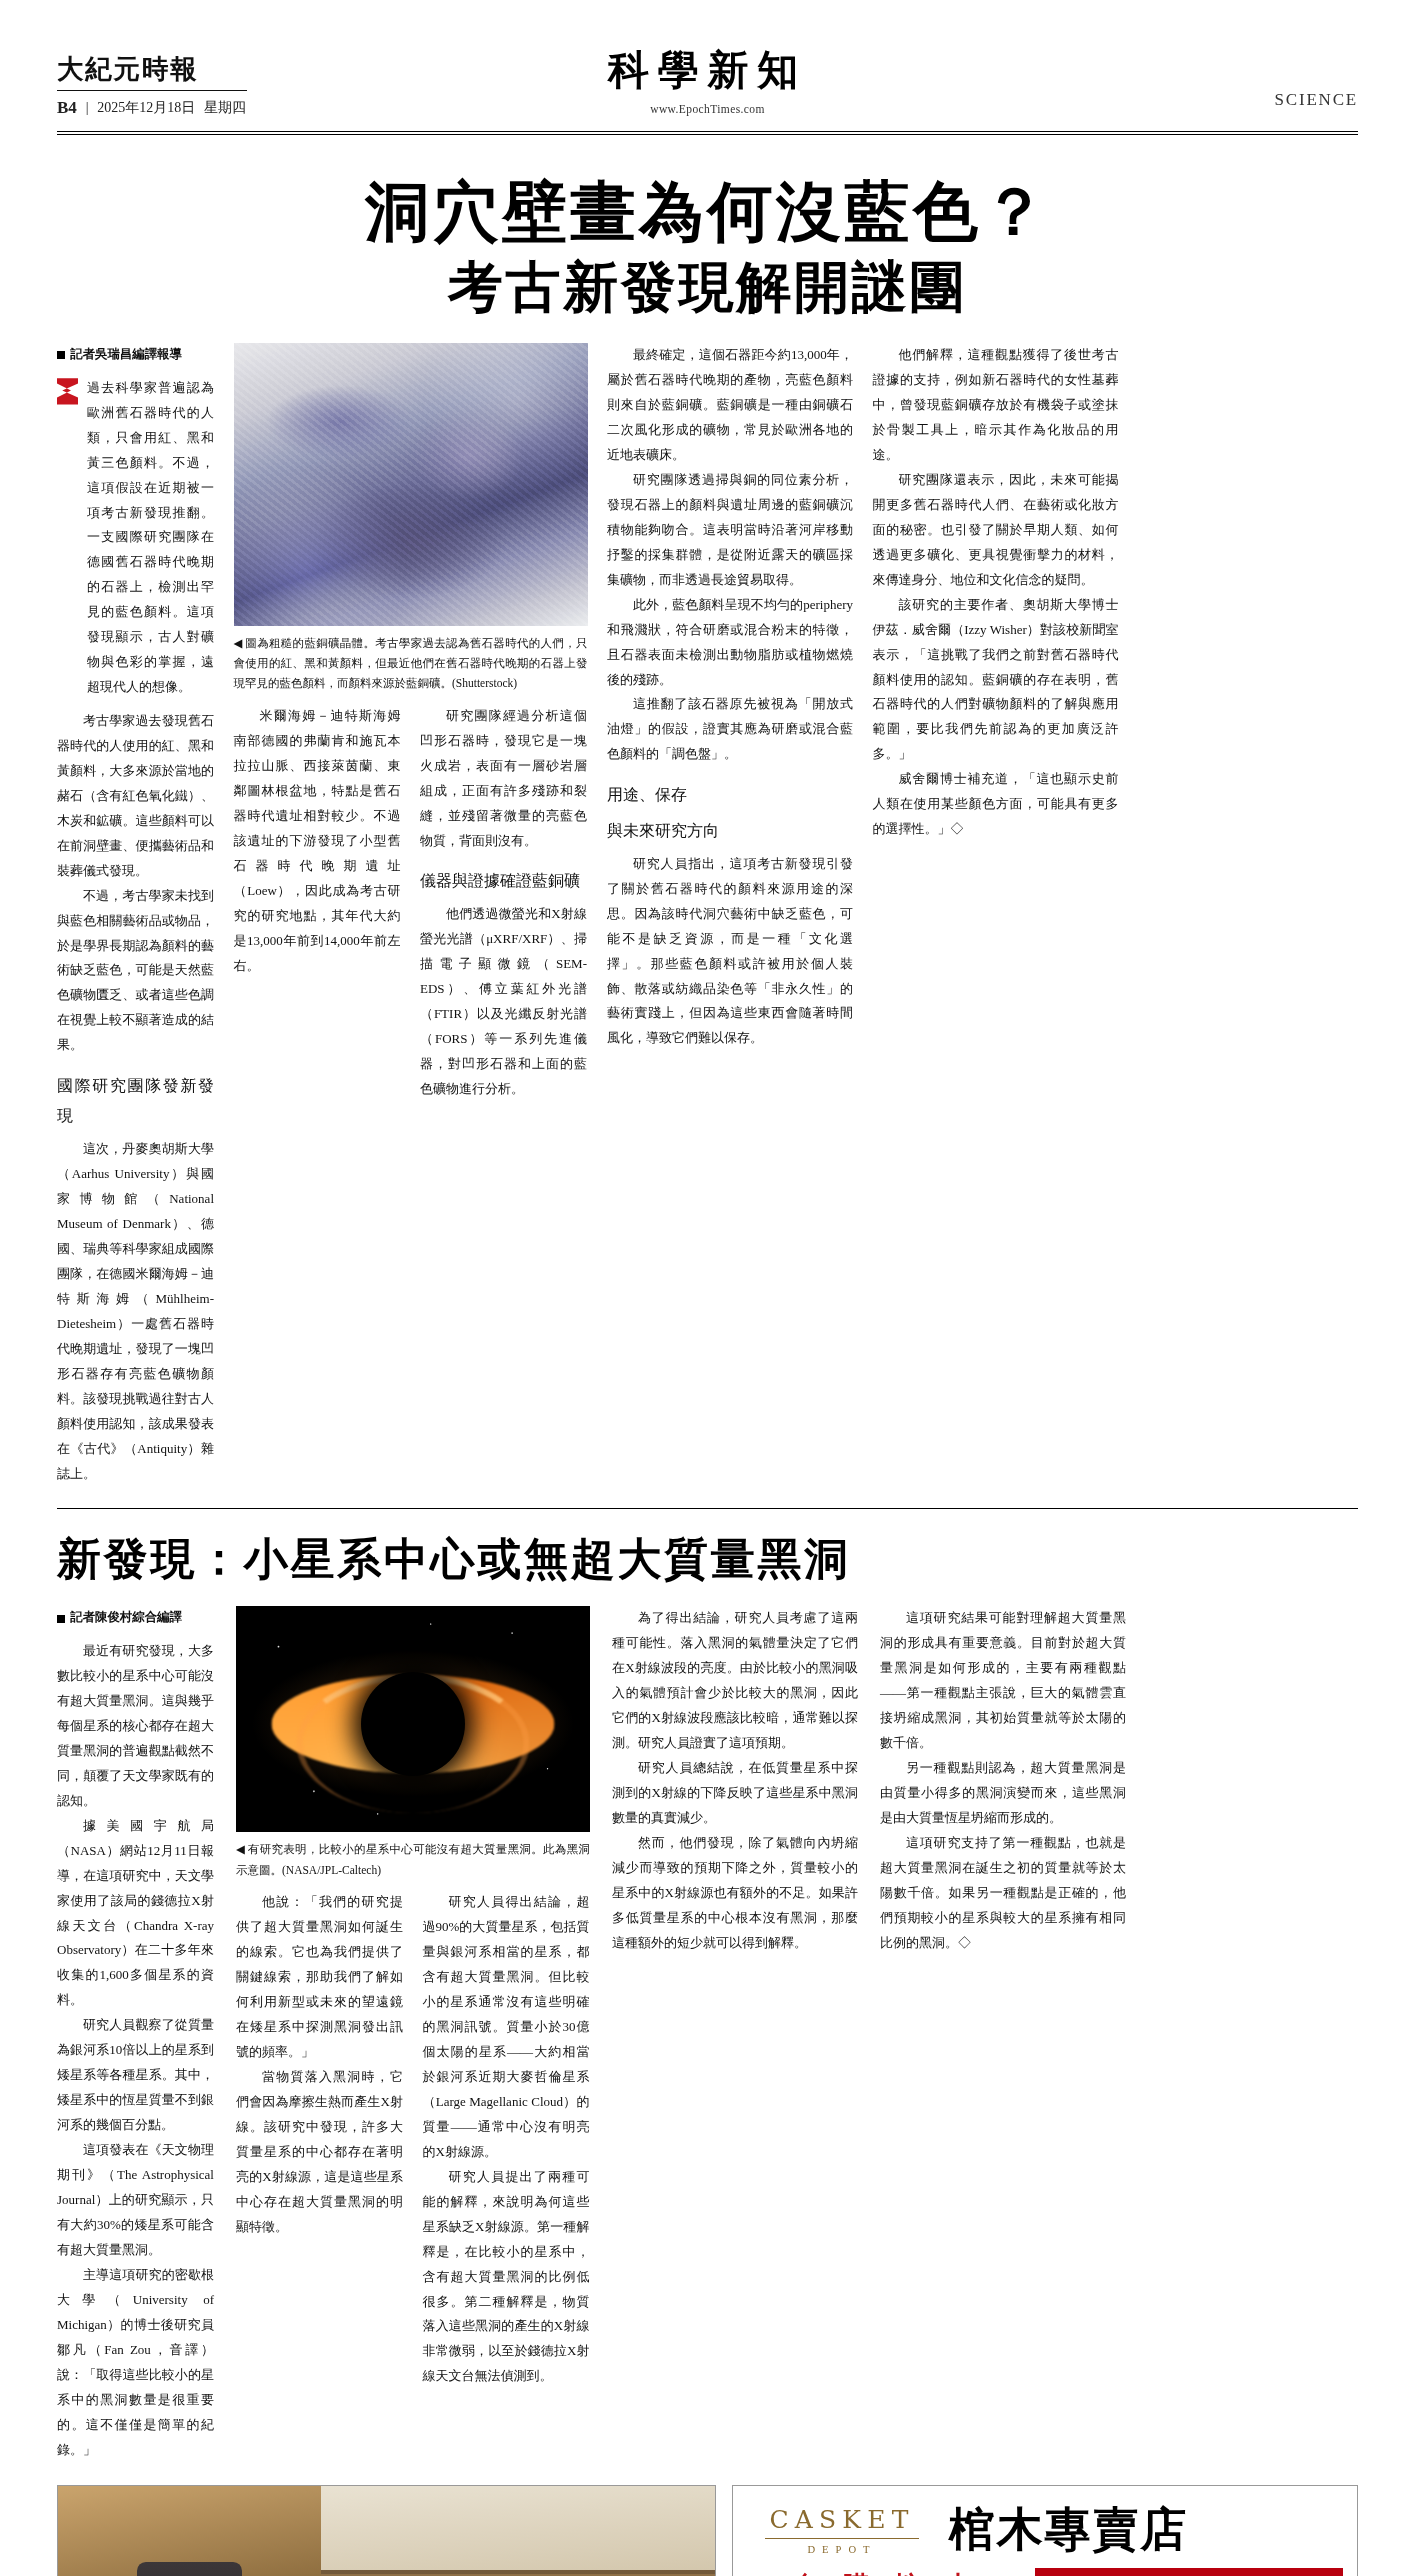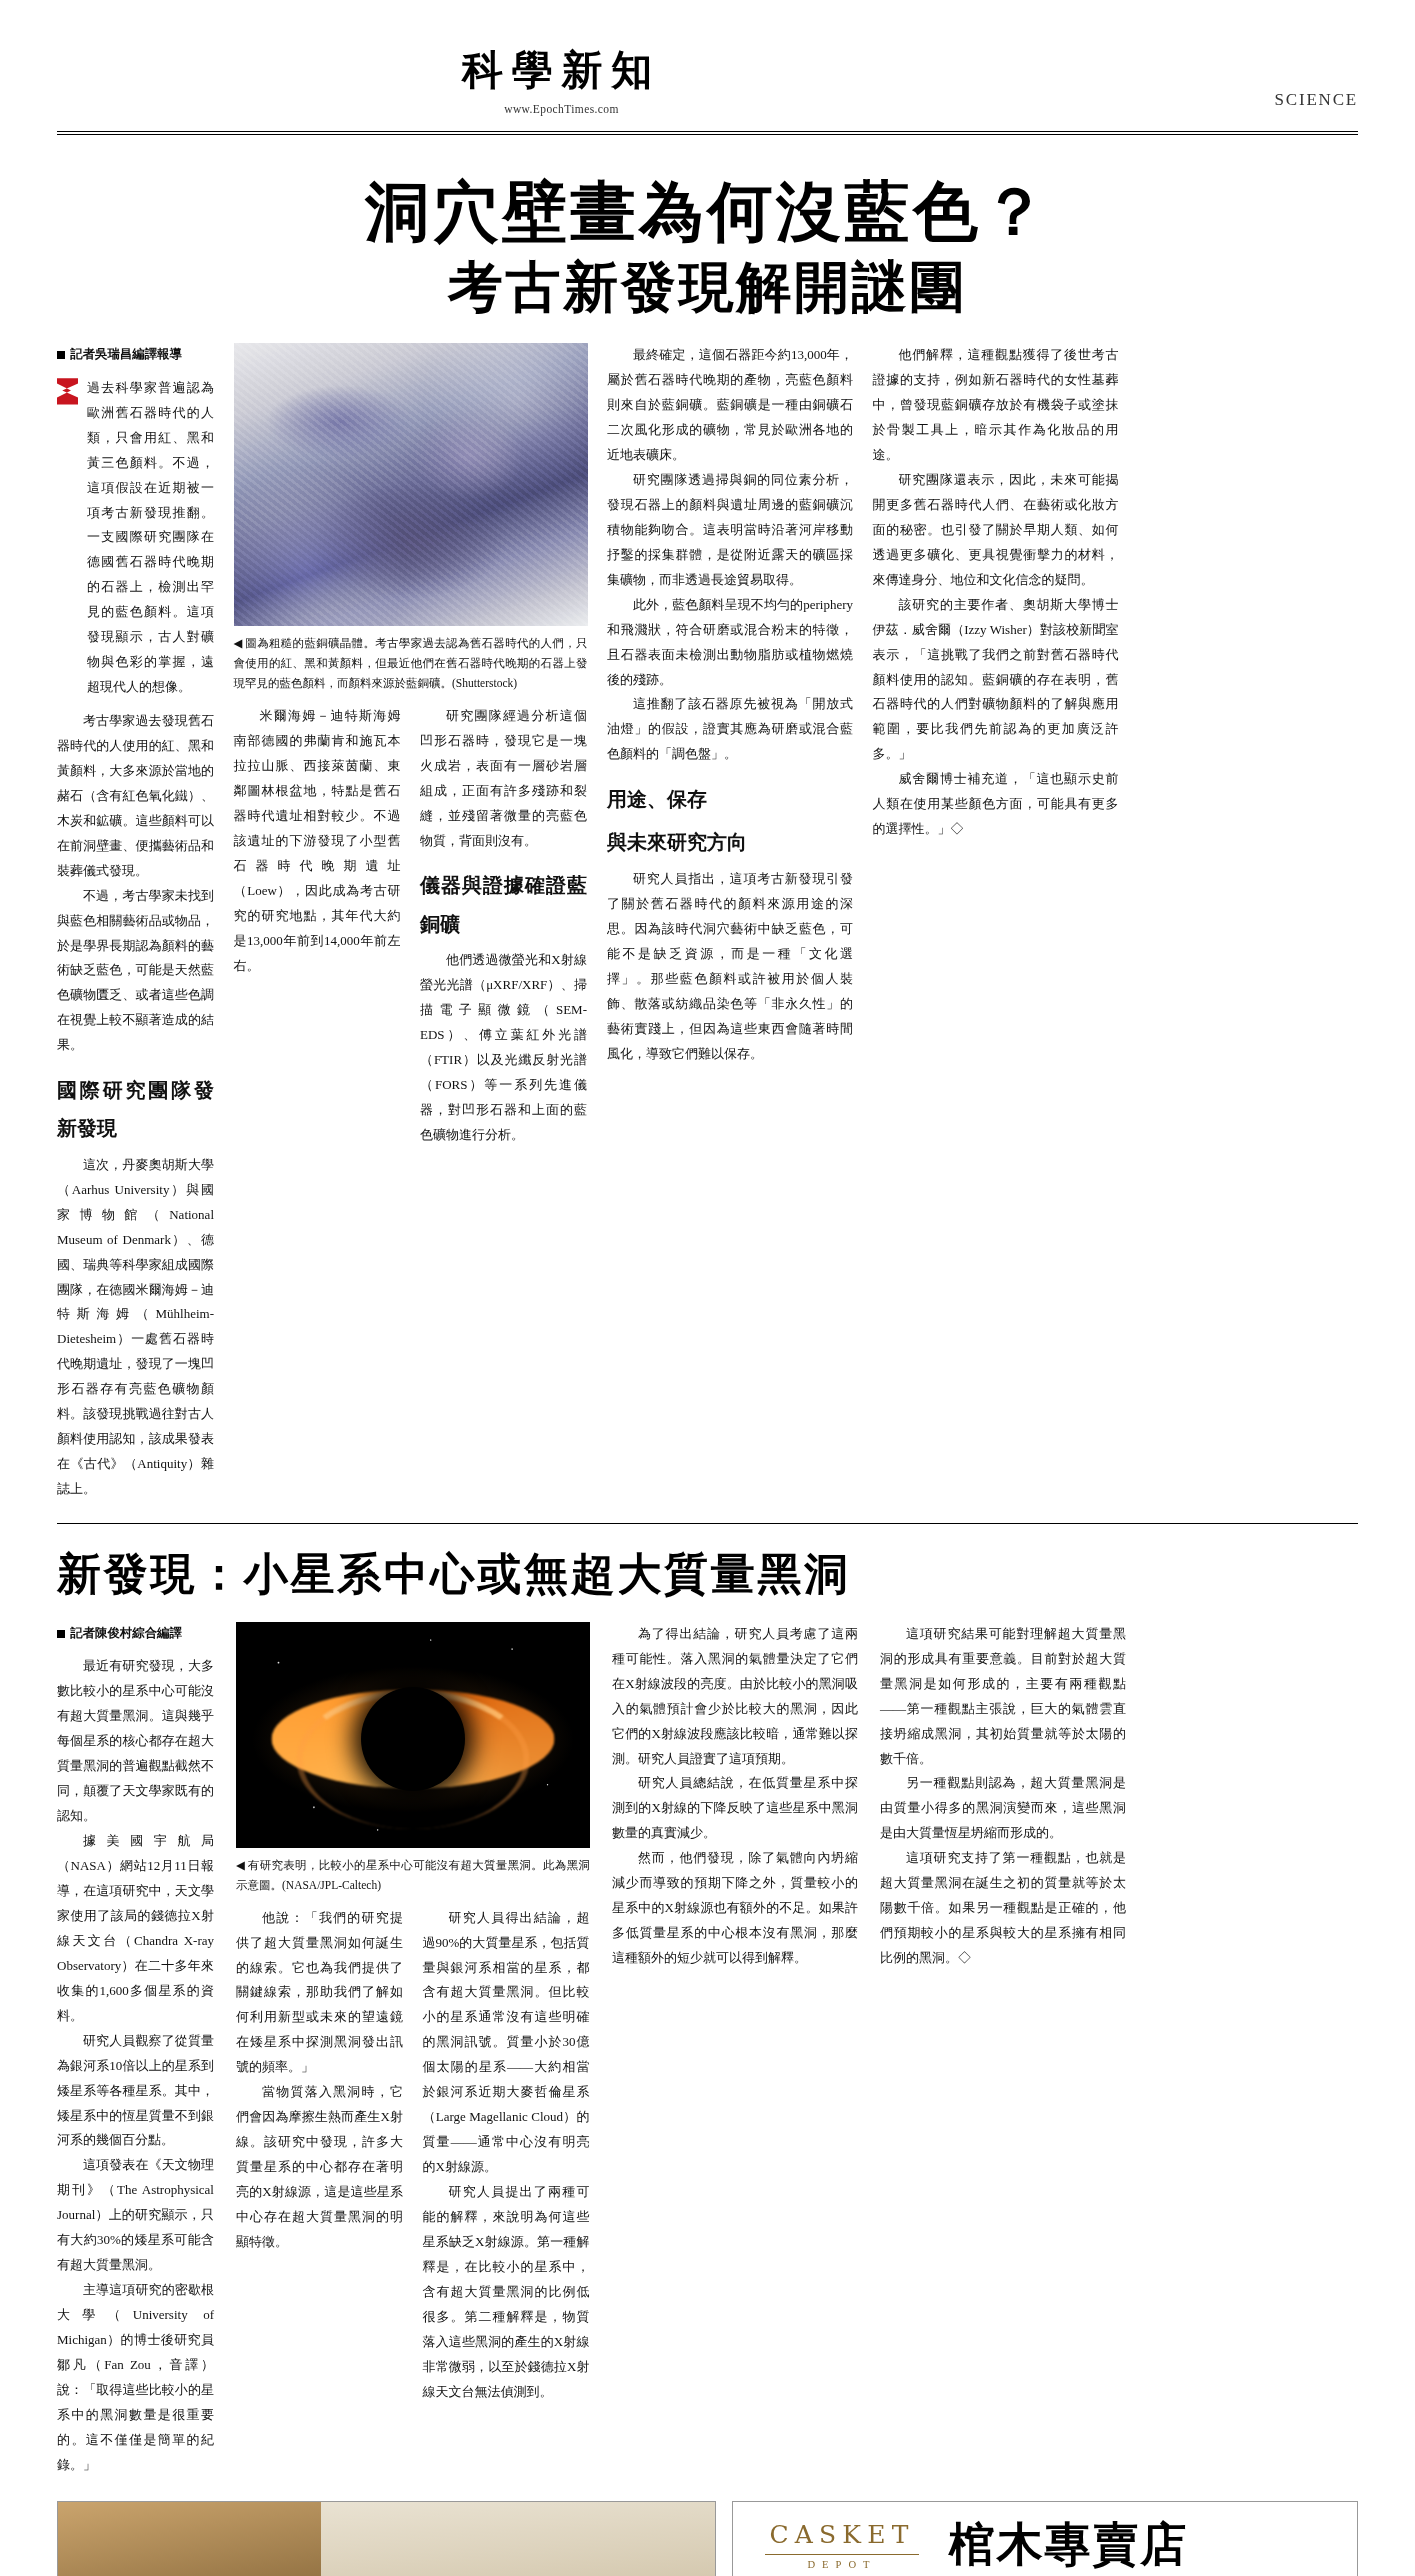--- a/index.html
+++ b/index.html
@@ -33,21 +33,21 @@
   .byline{font-size:12.4px;font-weight:bold;margin-bottom:8.8px;}
   .byline .sq{display:inline-block;width:8px;height:8px;background:#000;margin-right:5.3px;vertical-align:middle;}
   .c1{width:157px;}
   .c2{width:354px;}
   .c3{width:246px;}
   .c4{width:246px;}
   .lead-box{display:flex;gap:7px;}
   .lead-arrow{width:23px;flex:0 0 23px;padding-top:2.7px;}
   .lead-arrow svg{display:block;}
   .lead-text{font-size:13px;line-height:1.92;text-align:justify;}
-  .subhead{font-size:20px;font-weight:bold;margin:12.4px 0 5.3px 0;font-family:"DejaVu Serif",serif;}
+  .subhead{font-size:16px;font-weight:normal;margin:12.4px 0 5.3px 0;font-family:"DejaVu Serif",serif;}
   .photo1{width:354px;height:283px;border:0;overflow:hidden;position:relative;background:#8a8f9c;}
   .cap{font-size:11.5px;line-height:1.75;margin-top:7px;text-align:justify;}
   .cap .tri{color:#111;margin-right:2.7px;}
 
   
   .mineral{position:absolute;inset:0;
     background:
       radial-gradient(ellipse 106px 53px at 30% 28%, rgba(120,120,170,.85), rgba(70,70,110,0) 70%),
       radial-gradient(ellipse 80px 62px at 66% 40%, rgba(150,145,185,.8), rgba(80,80,120,0) 70%),
       radial-gradient(ellipse 133px 80px at 50% 70%, rgba(92,88,130,.9), rgba(60,58,95,0) 72%),
@@ -107,20 +107,30 @@
   .ad2-l1{font-size:26.5px;font-weight:bold;letter-spacing:8.8px;}
   .ad2-l2{font-size:17px;font-weight:bold;margin-top:3.5px;letter-spacing:0.9px;}
   .ad2-right{width:301px;background:#b8000f;color:#fff;padding:8.8px 10.6px;font-size:12px;line-height:1.85;}
 </style>
 </head>
 <body>
 
 <div class="page">
 
   <div class="masthead">
+    <div class="mh-left">
+      <div class="mh-logo">大紀元時報</div>
+      <div class="mh-logo-rule"></div>
+      <div class="mh-meta">
+        <span class="pg">B4</span>
+        <span>|</span>
+        <span>2025年12月18日</span>
+        <span>星期四</span>
+      </div>
+    </div>
     <div class="mh-center">
       <div class="mh-title">科學新知</div>
       <div class="mh-url">www.EpochTimes.com</div>
     </div>
     <div class="mh-right">SCIENCE</div>
   </div>
   <div class="mh-rule"></div>
   <div class="mh-rule2"></div>
 
   <div class="headline">

